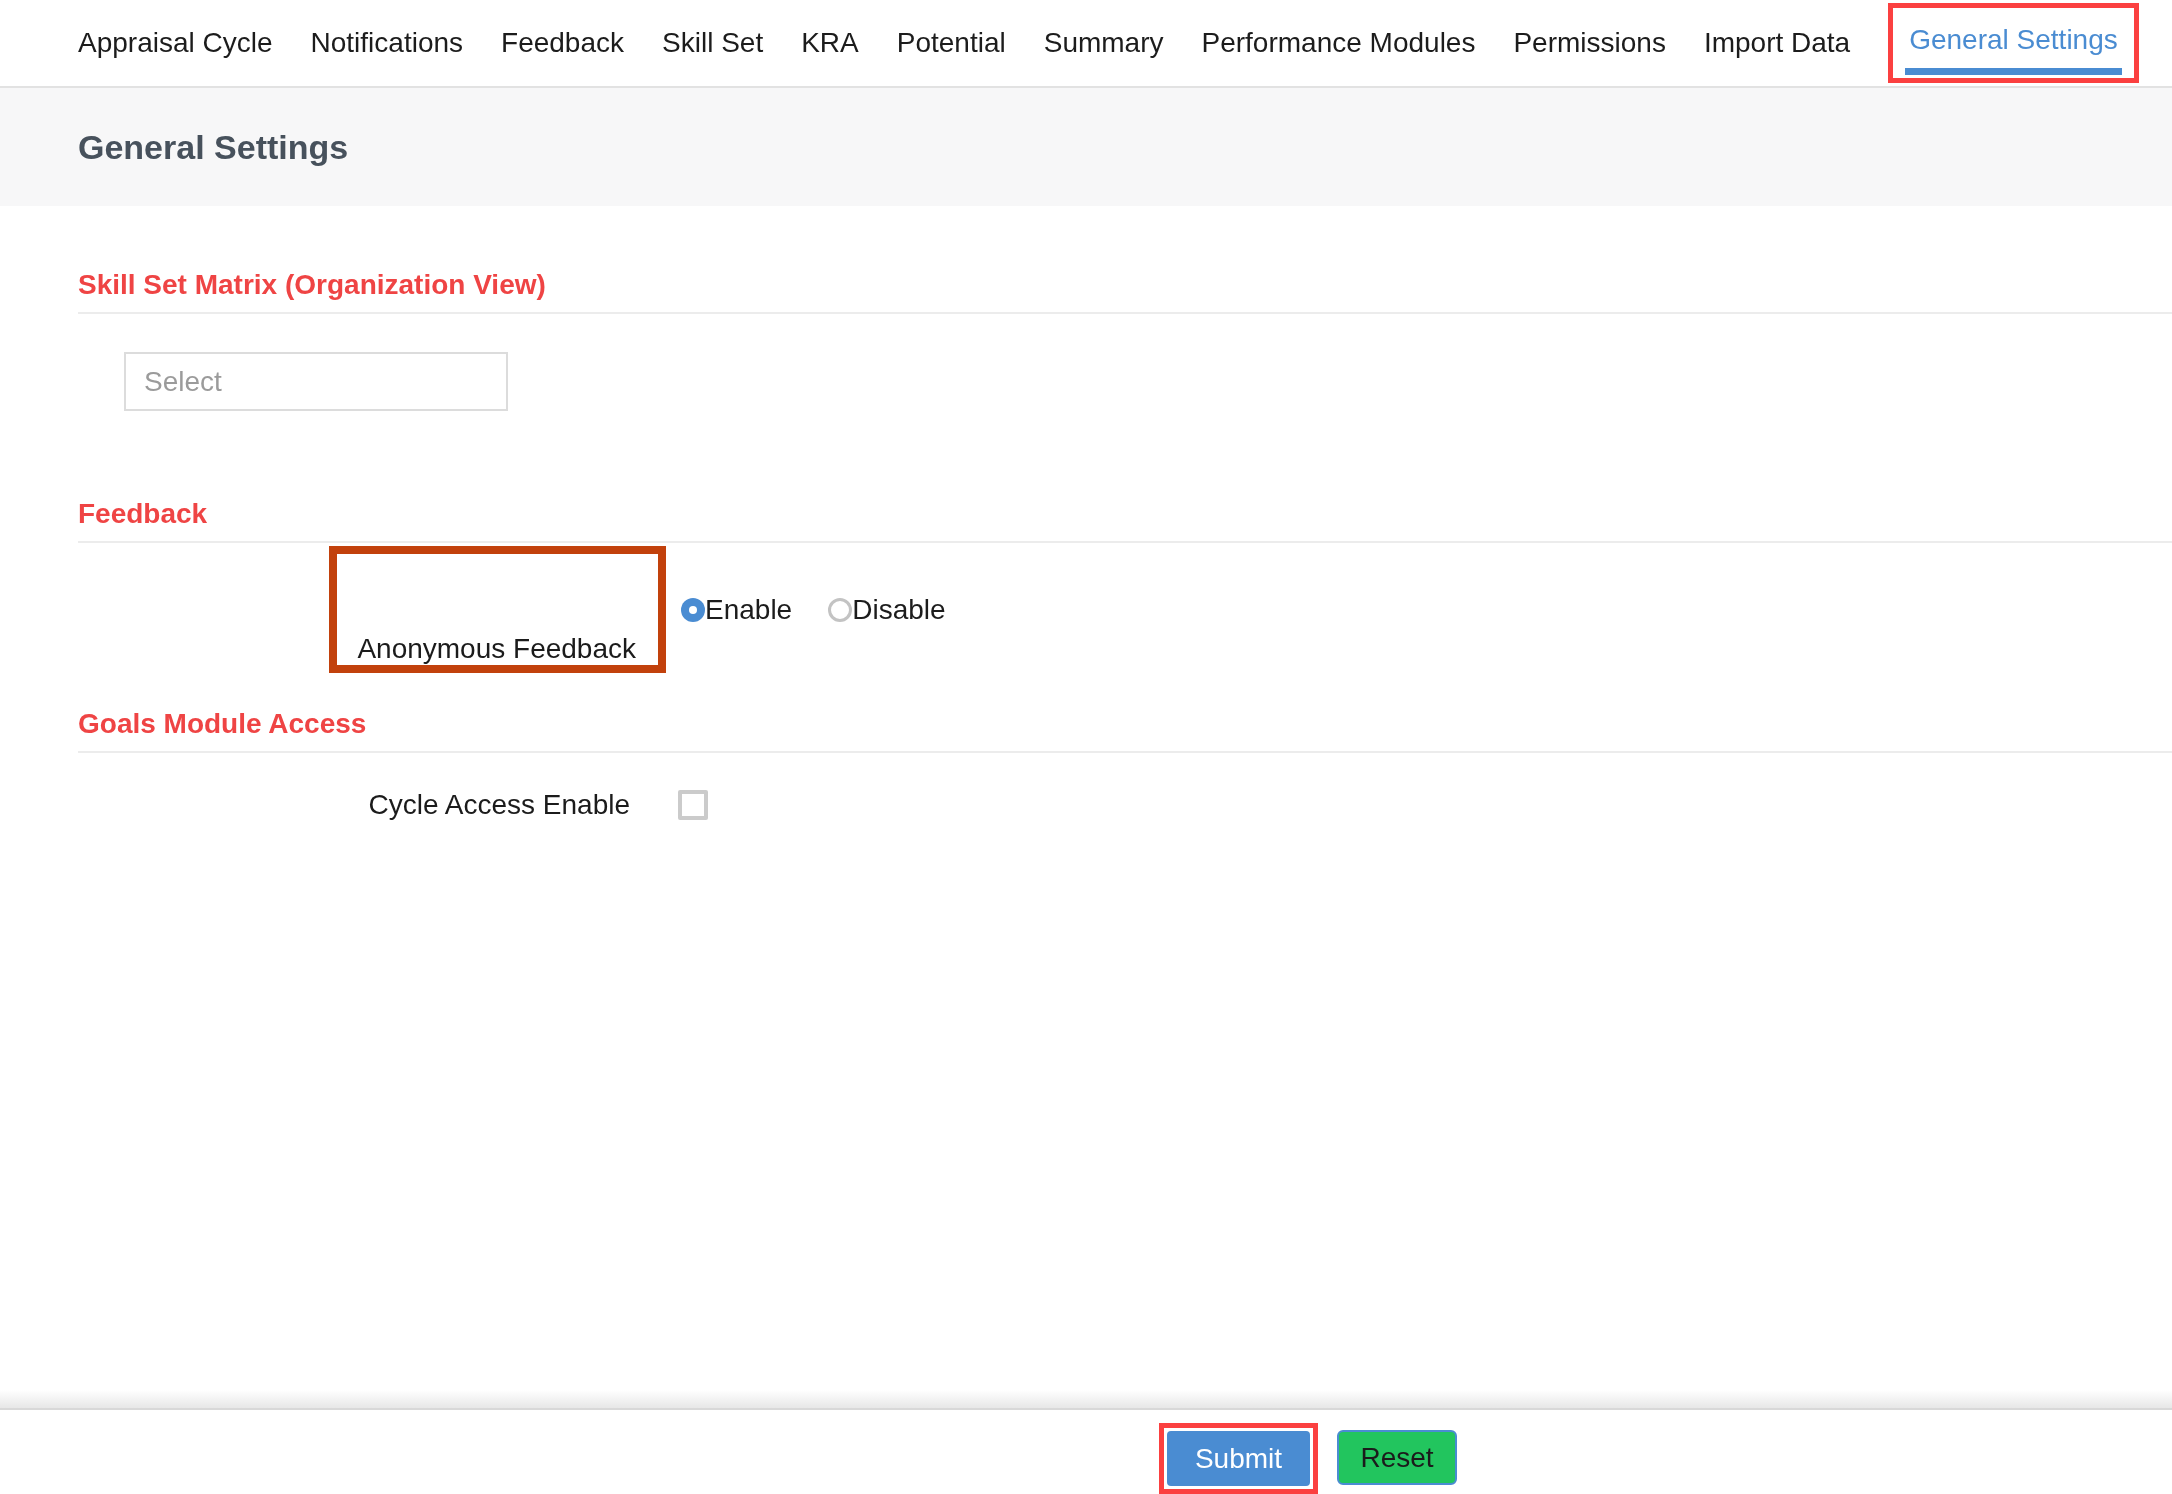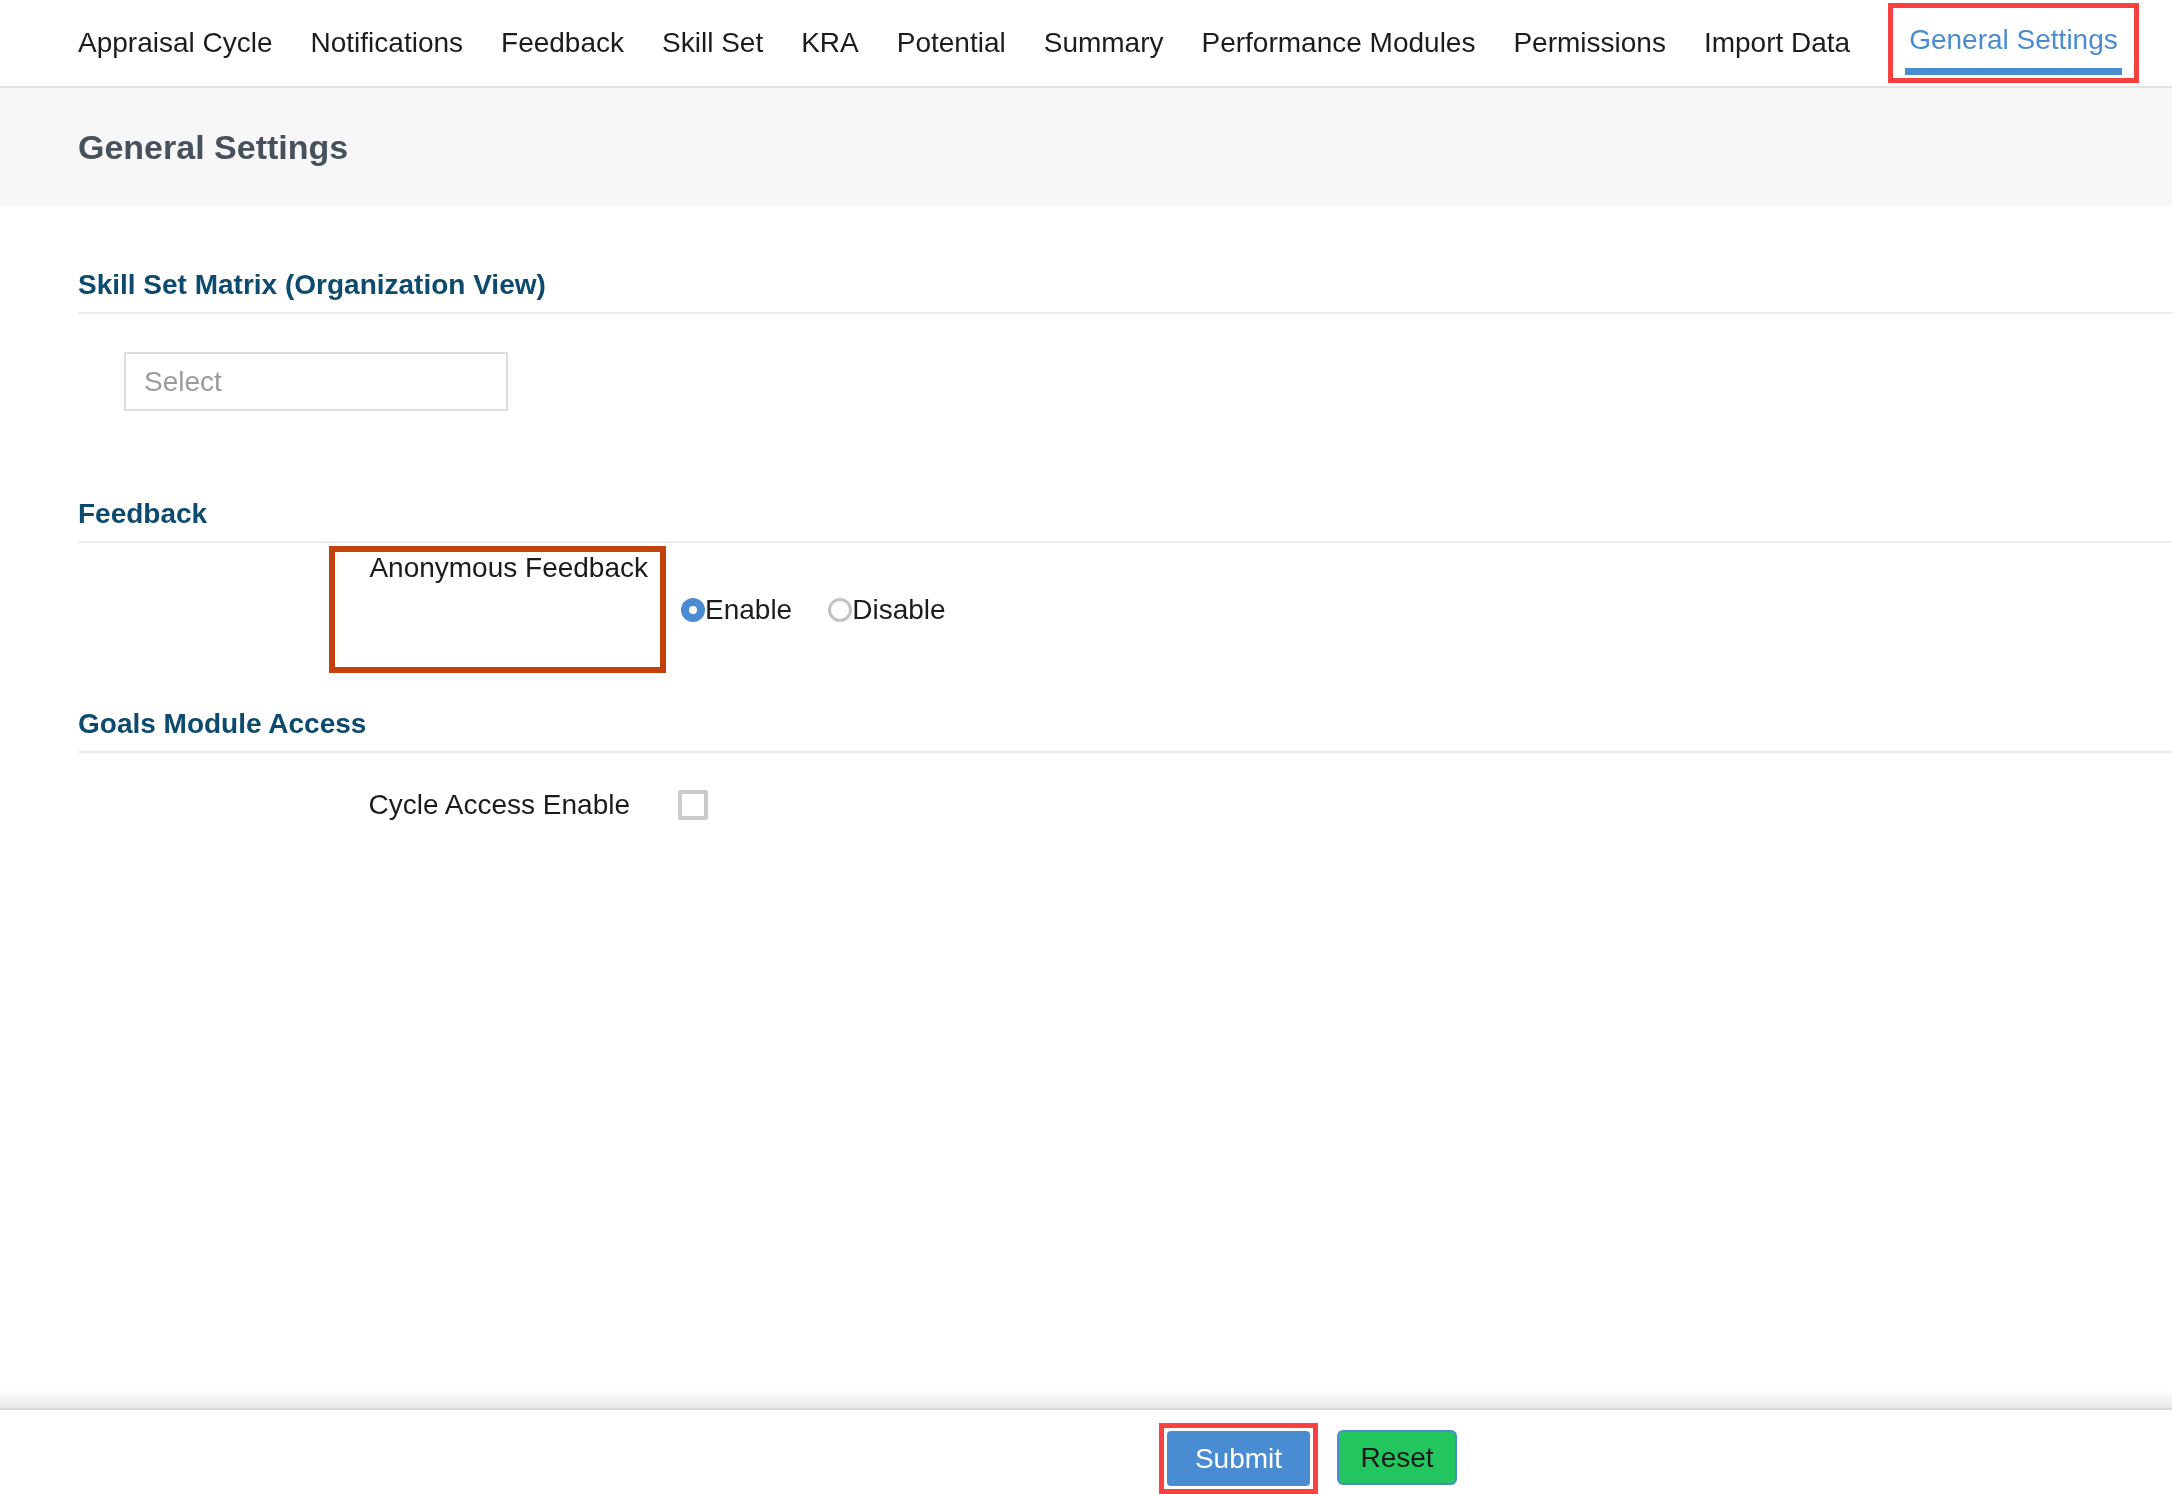--- a/index.html
+++ b/index.html
@@ -37,21 +37,21 @@
     height:118px; background:#f7f7f8;
     display:flex; align-items:center; padding-left:78px;
   }
   .page-title { font-size:34px; font-weight:bold; color:#47515c; }
 
   
   .content { padding-left:78px; }
   .section-heading-wrap {
     padding-bottom:10px; border-bottom:2px solid #ececec;
   }
-  .section-heading { font-size:28px; line-height:34px; font-weight:bold; color:#0c4a6e; }
+  .section-heading { font-size:28px; line-height:34px; font-weight:bold; color:#ef4444; }
   .mt-s1 { margin-top:62px; }
   .mt-s2 { margin-top:86px; }
   .mt-s3 { margin-top:34px; }
 
   .form-row { display:flex; align-items:center; }
   .row-label {
     width:552px; text-align:right;
     font-size:28px; color:#1b1b1b; flex:none;
   }
 
@@ -61,23 +61,23 @@
     margin-left:46px; width:384px; height:59px; box-sizing:border-box;
     border:2px solid #dcdcdc; background:#fff;
     display:flex; align-items:center; padding-left:18px;
     font-size:28px; color:#9b9b9b; cursor:pointer;
   }
 
   
   .row-feedback { margin-top:3px; height:127px; align-items:center; }
   .red-box {
     box-sizing:border-box; width:337px; height:127px;
-    border:6px solid #c2410c; margin-left:251px; flex:none;
-    display:flex; align-items:flex-start; justify-content:flex-end;
-    padding-right:12px;
+    border:8px solid #c2410c; margin-left:251px; flex:none;
+    display:flex; align-items:flex-end; justify-content:flex-end;
+    padding-right:22px;
   }
   .red-box .row-label { width:auto; }
   .radio-group { margin-left:15px; display:flex; align-items:center; gap:36px; }
   .radio-option { display:flex; align-items:center; gap:0; font-size:28px; cursor:pointer; }
   .radio {
     width:24px; height:24px; border-radius:50%; box-sizing:border-box; flex:none;
     position:relative;
   }
   .radio.selected { background:#4a8cd2; }
   .radio.selected::after {

